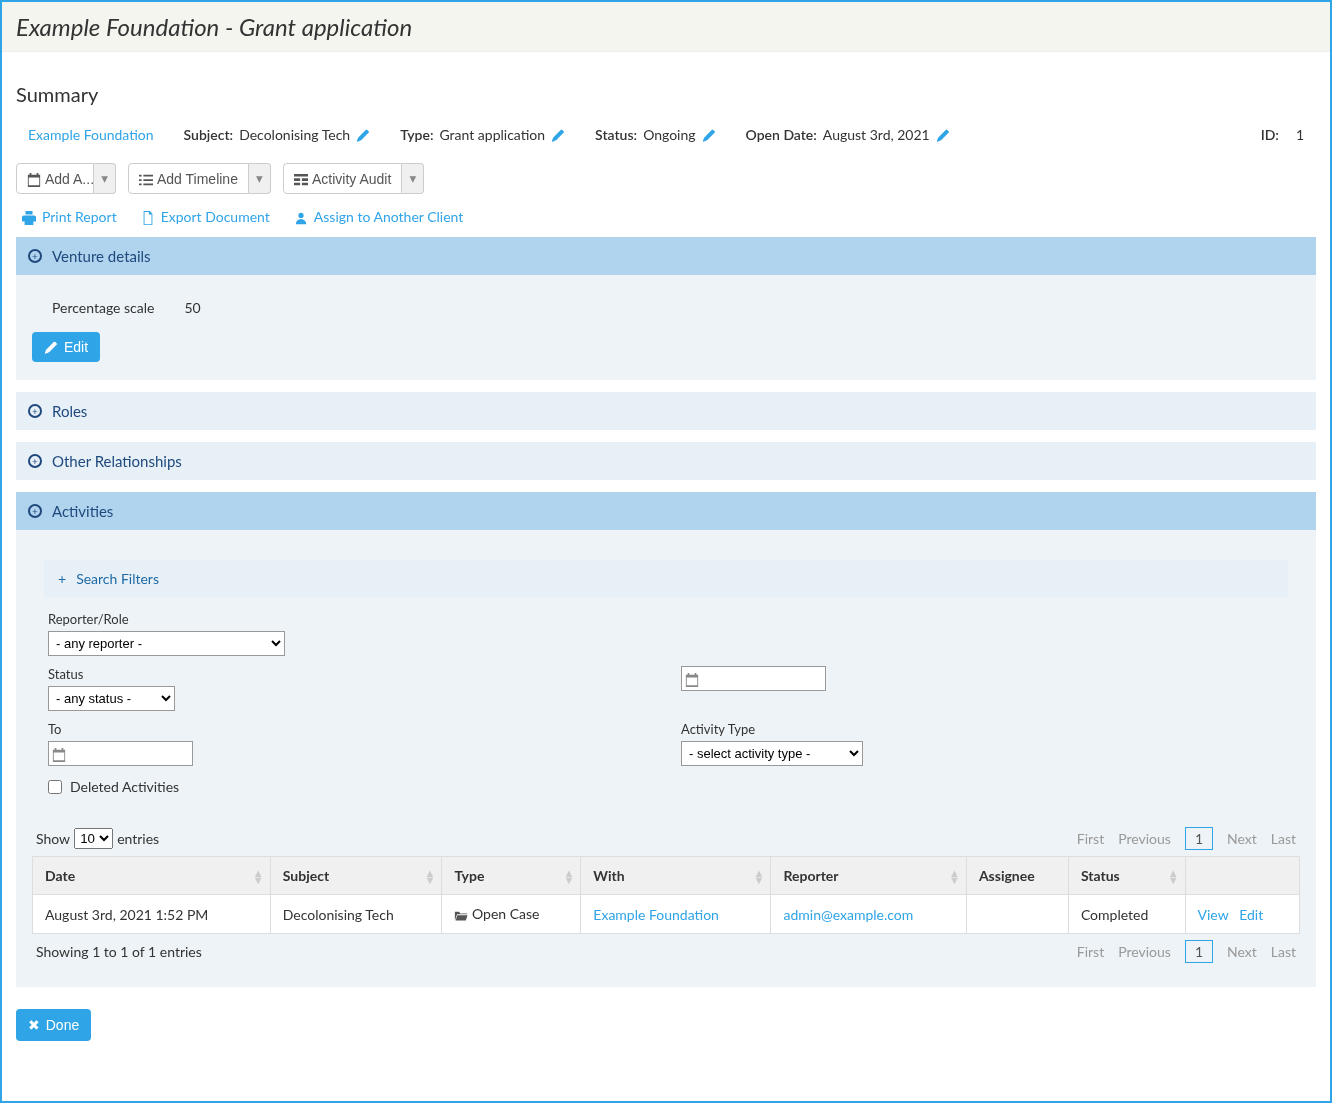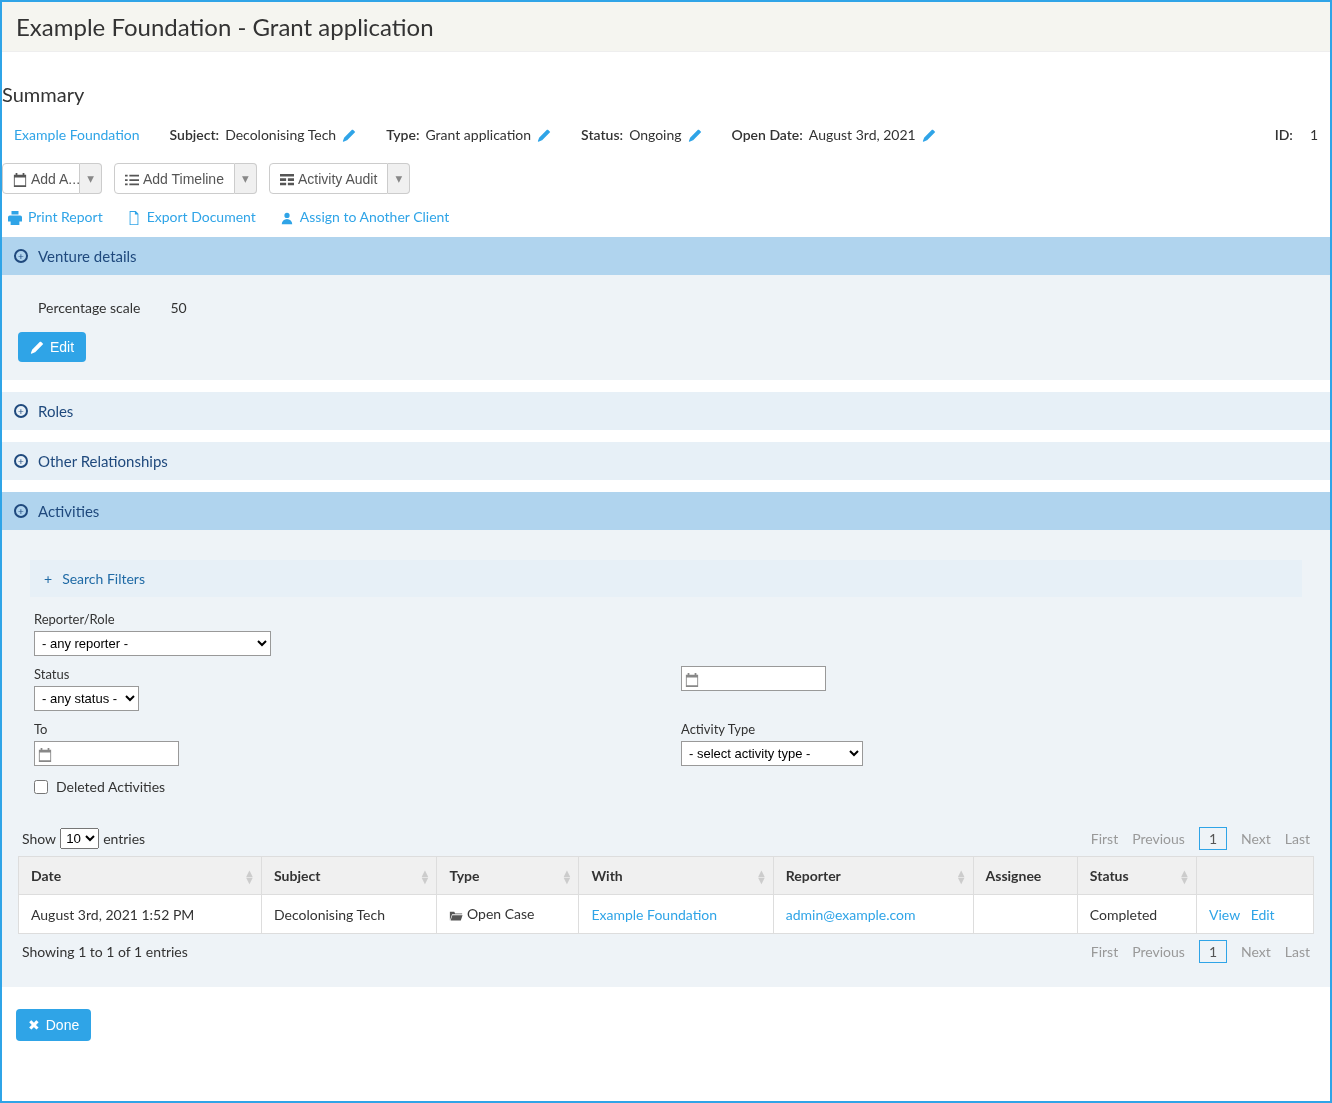--- a/index.html
+++ b/index.html
@@ -1,19 +1,19 @@
 <!DOCTYPE html>
 <html><head>
 <meta charset="utf-8">
 <style>
 * { box-sizing: border-box; margin: 0; padding: 0; }
 body { font-family: "Lato", "Helvetica Neue", Arial, sans-serif; font-size: 14px; color: #333; background: #fff; border: 2px solid #2fa4e7; width: 1332px; height: 1103px; padding: 0 0 20px 0; }
-.header-bar { background: #f5f5f0; padding: 10px 14px; border-bottom: 1px solid #eee; }
+.header-bar { background: #f5f5f0; padding: 10px 14px; border-bottom: 1px solid #eee; font-style: italic; }
 .header-bar h1 { font-size: 24px; font-weight: 400; color: #333; }
-.content { padding: 12px 0; }
+.content { padding: 12px 14px; }
 h3.summary-h { font-size: 20px; font-weight: 400; margin-top: 18px; margin-bottom: 14px; }
 .summary-row { display: flex; align-items: center; flex-wrap: wrap; gap: 30px; padding: 6px 12px; }
 .summary-row a.client { color: #2fa4e7; text-decoration: none; }
 .summary-row .item { color: #333; font-weight: 600; display: flex; align-items: flex-start; gap: 6px; }
 .summary-row .item .val { font-weight: 400; }
 .pencil { color: #2fa4e7; cursor: pointer; }
 
 .button-row { display: flex; gap: 12px; margin-top: 14px; }
 .btn-group { display: inline-flex; }
 .btn { display: inline-flex; align-items: center; gap: 4px; padding: 6px 10px; font-size: 14px; border: 1px solid #ccc; background: #fff; color: #555; cursor: pointer; border-radius: 4px 0 0 4px; }
@@ -34,21 +34,21 @@
 
 .btn-primary { background: #2fa4e7; color: #fff; border: none; padding: 7px 12px; border-radius: 4px; display: inline-flex; align-items: center; gap: 6px; cursor: pointer; font-size: 14px; }
 
 .filters-panel { margin: 12px; }
 .filters-header { background: #e7f0f7; padding: 10px 14px; color: #1f6aa5; display: flex; align-items: center; gap: 10px; cursor: pointer; }
 .filters-body { padding: 14px 4px; }
 .filters-grid { display: grid; grid-template-columns: 1fr 1fr; gap: 10px 30px; }
 .filter-item label { display: block; font-size: 13px; color: #333; margin-bottom: 4px; }
 .filter-item select, .filter-item .date-input { font-size: 13px; padding: 3px; border: 1px solid #999; background: #fff; }
 select.wide { width: 237px; }
-select.med { width: 105px; }
+select.med { width: 127px; }
 select.med2 { width: 182px; }
 .date-input { display: inline-flex; align-items: center; gap: 6px; padding: 5px 8px; width: 145px; }
 .checkbox-row { margin-top: 12px; display: flex; align-items: center; gap: 8px; }
 .checkbox-row input { width: 14px; height: 14px; }
 
 .datatable-top { display: flex; justify-content: space-between; align-items: center; margin: 18px 4px 6px; }
 .dt-length { display: flex; align-items: center; gap: 4px; color: #333; }
 .dt-length select { padding: 1px; }
 .dt-pager { display: flex; align-items: center; gap: 14px; color: #999; }
 .dt-pager .pg { cursor: pointer; }

